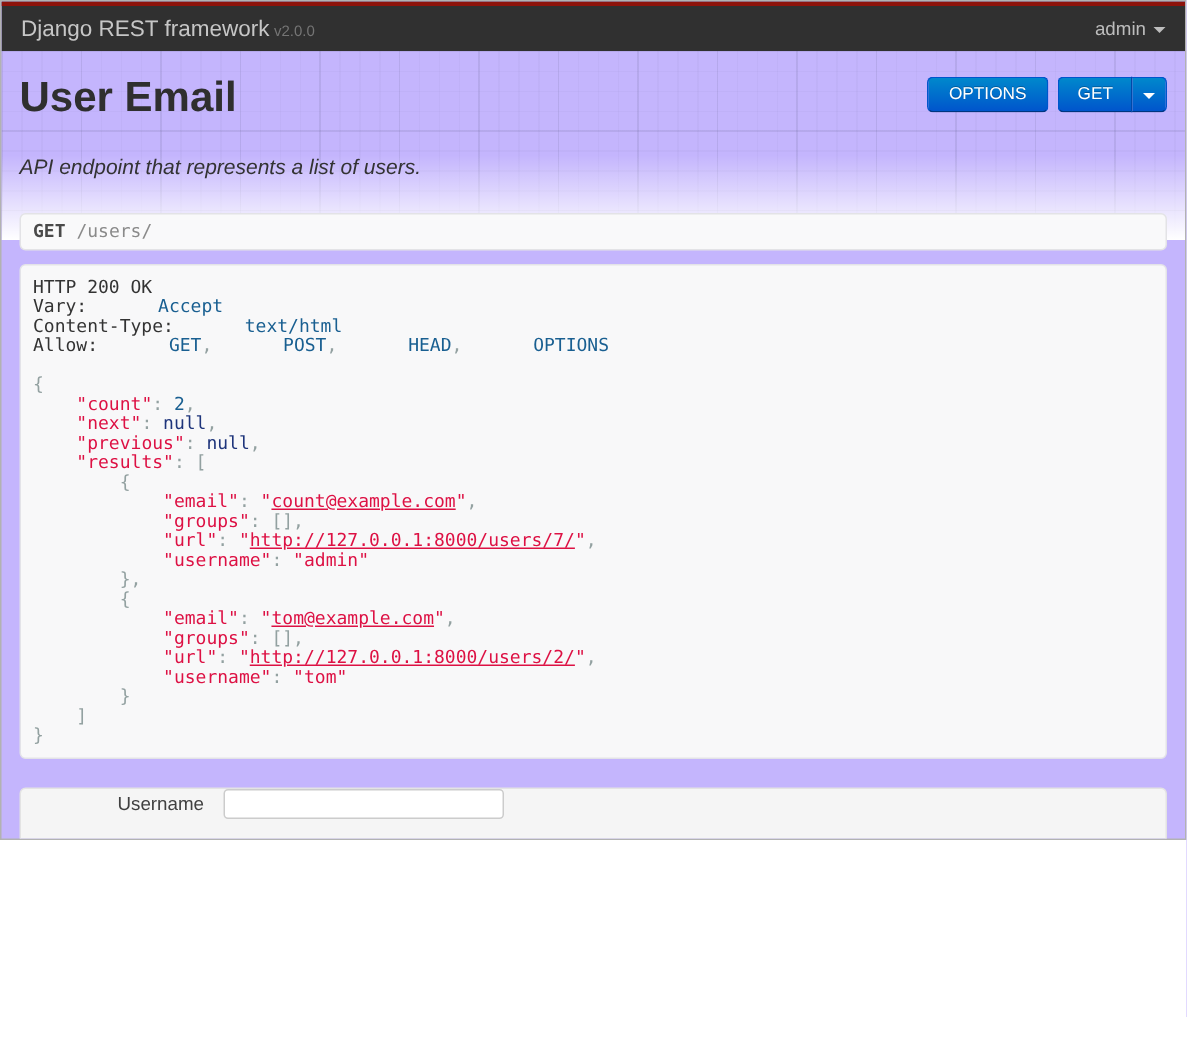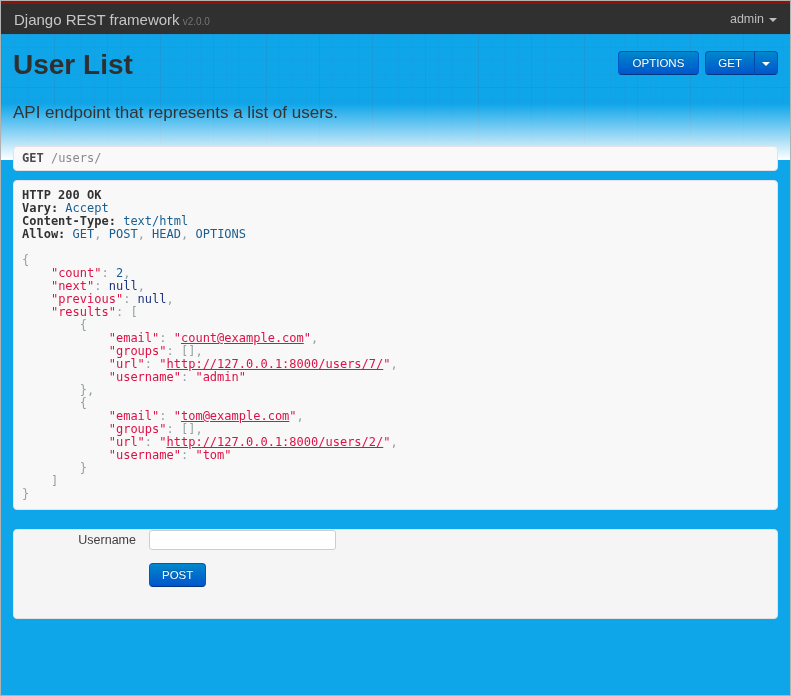--- a/index.html
+++ b/index.html
@@ -3,22 +3,22 @@
 <meta charset="utf-8">
 <style>
   * { box-sizing: border-box; }
   html,body { margin:0; padding:0; }
   body {
     width:791px; height:696px;
     font-family:"Liberation Sans", sans-serif;
     background:#fff; color:#333;
   }
   .page {
-    position:relative; width:791px; height:696px;
-    border:1px solid #b2b2b2; background:#0ea5e9; overflow:hidden;
+    position:relative; width:791px; height:560px;
+    border:1px solid #b2b2b2; background:#c4b5fd; overflow:hidden;
   }
 
   
   .navbar {
     height:33px; background:#303030; border-top:3px solid #8d130b;
     display:flex; align-items:center; justify-content:space-between;
     padding:0 13px; position:relative; z-index:2;
   }
   .brand { color:#c6c6c6; font-size:15px; text-decoration:none; }
   .brand .version { color:#757575; font-size:10px; margin-left:3px; }
@@ -63,38 +63,38 @@
   .btn-group .btn-caret {
     border-radius:0 4px 4px 0; padding:5px 7px; margin-left:-1px;
     border-left:1px solid #0049a8;
   }
   .caret-white {
     display:inline-block; width:0; height:0; margin-top:1px;
     border-left:4px solid transparent; border-right:4px solid transparent;
     border-top:4px solid #fff;
   }
 
-  .description { font-size:17px; color:#333; margin:22px 0 0 0; }
+  .description { font-size:14px; color:#333; margin:22px 0 0 0;font-style:italic; }
 
   
   .request-bar {
     margin-top:23px; background:#f9f9fa; border:1px solid #e3e3e6; border-radius:4px;
     padding:5px 8px; font-family:"DejaVu Sans Mono", monospace; font-size:12px; line-height:13px;
   }
   .request-method { font-weight:bold; color:#4a4a4a; }
   .request-path { color:#8a8a8a; }
 
   
   pre.response {
     margin:9px 0 0 0; background:#f8f8f9; border:1px solid #e3e3e8; border-radius:4px;
     padding:8px; font-family:"DejaVu Sans Mono", monospace; font-size:12px; line-height:13px;
     color:#333; white-space:pre; overflow:hidden;
   }
-  .hdr-name { font-weight:bold; color:#333; }
-  .hdr-val  { color:#195f91; }
+  .hdr-name { font-weight:normal; color:#333; }
+  .hdr-val  { color:#195f91;margin-left:40px; }
   .tok-str  { color:#dd1144; }
   .tok-lit  { color:#195f91; }
   .tok-kwd  { color:#1e347b; }
   .tok-pun  { color:#93a1a1; }
   a.tok-link{ color:#dd1144; text-decoration:underline; cursor:pointer; }
 
   
   .form-panel {
     margin-top:19px; background:#f5f5f5; border:1px solid #e3e3e3; border-radius:4px;
     padding:0 0 31px 0;
@@ -123,21 +123,21 @@
       <span>admin</span>
       <span class="caret-dark"></span>
     </div>
   </div>
 
   <div class="grid-layer"></div>
 
   <div class="content">
 
     <div class="page-header">
-      <h1 class="page-title">User List</h1>
+      <h1 class="page-title">User Email</h1>
       <div class="header-actions">
         <button class="btn btn-options">OPTIONS</button>
         <div class="btn-group">
           <button class="btn btn-main">GET</button>
           <button class="btn btn-caret">
             <span class="caret-white"></span>
           </button>
         </div>
       </div>
     </div>

